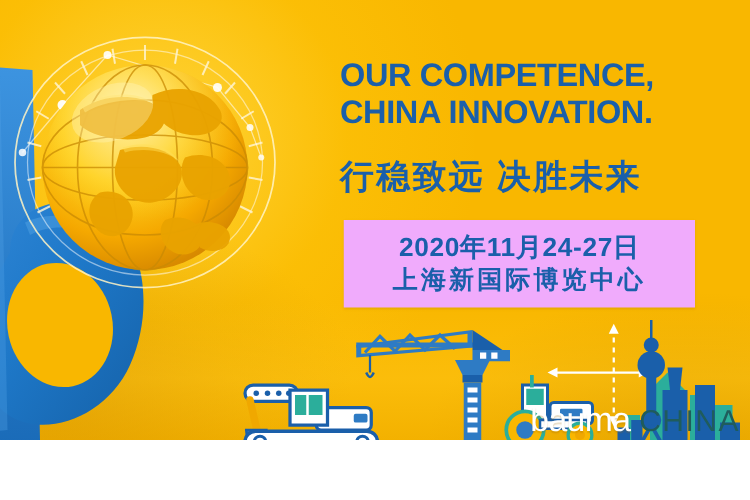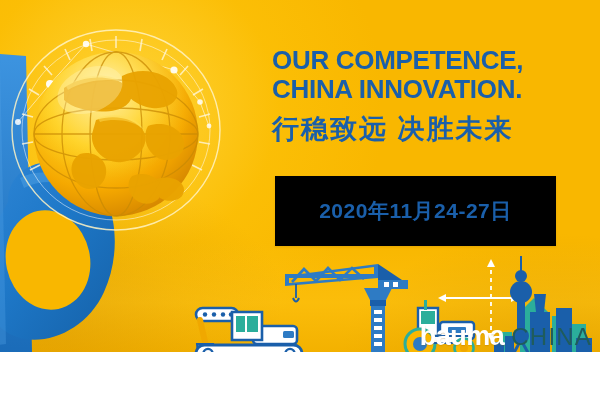--- a/index.html
+++ b/index.html
@@ -48,28 +48,28 @@
     line-height:1.13;
     letter-spacing:-0.3px;
     white-space:nowrap;
   }
   .hl-cn{
     color:#1A5FAA;
     font-weight:bold;
     font-size:27px;
     line-height:1.2;
     letter-spacing:2px;
-    margin-top:8px;
+    margin-top:20px;
     white-space:nowrap;
   }
 
   
   .infobox{
     position:absolute;left:275px;top:176px;width:281px;height:70px;
-    background:#000000;
+    background:#f0abfc;
     display:flex;flex-direction:column;
     align-items:center;justify-content:center;
     box-shadow:0 1px 2px rgba(140,95,0,.18);
   }
   .infobox-line{
     color:#1A5FAA;font-weight:bold;font-size:21px;line-height:1.22;
     letter-spacing:.5px;white-space:nowrap;
   }
   .infobox-line.cn{letter-spacing:2.5px;font-size:20px;}
 
@@ -78,21 +78,21 @@
 
   
   .ground{position:absolute;left:178px;top:355px;width:330px;height:8px;}
 
   
   .logo{
     position:absolute;right:8px;bottom:2px;
     display:flex;align-items:baseline;
   }
   .logo-bauma{
-    color:#FFFFFF;font-size:27px;font-weight:bold;
+    color:#FFFFFF;font-size:27px;font-weight:normal;
     letter-spacing:-0.5px;line-height:1;
     text-shadow:0 1px 1px rgba(150,100,0,.25);
   }
   .logo-china{
     color:#1F5C5C;font-size:24px;font-weight:normal;
     letter-spacing:1.2px;line-height:1;margin-left:7px;margin-top:32px;
   }
   .logo-underline{
     position:absolute;right:8px;top:357px;width:90px;height:3px;
     background:#2E7BC4;
@@ -219,20 +219,21 @@
   </div>
 
   <div class="headline">
     <div class="hl-line">OUR COMPETENCE,</div>
     <div class="hl-line">CHINA INNOVATION.</div>
     <div class="hl-cn">行稳致远  决胜未来</div>
   </div>
 
   <div class="infobox">
     <div class="infobox-line">2020年11月24-27日</div>
+    <div class="infobox-line cn">上海新国际博览中心</div>
   </div>
 
   <div class="illus">
     <svg width="600" height="115" viewBox="0 0 600 115">
 
       <g>
 
         <g transform="translate(0,0)">
           <rect x="196" y="58" width="42" height="13" rx="6.5" fill="#FFFFFF" stroke="#1A5FAA" stroke-width="2.6"></rect>
           <circle cx="205" cy="64.5" r="2.2" fill="#1A5FAA"></circle>

